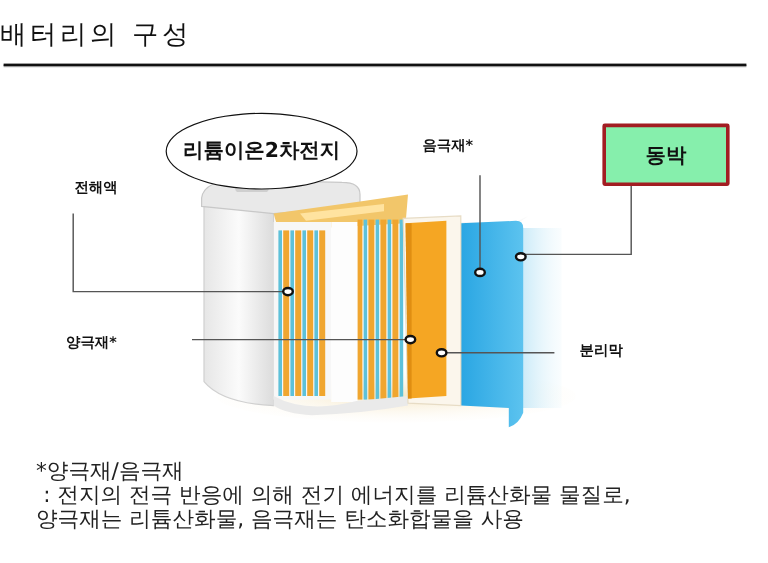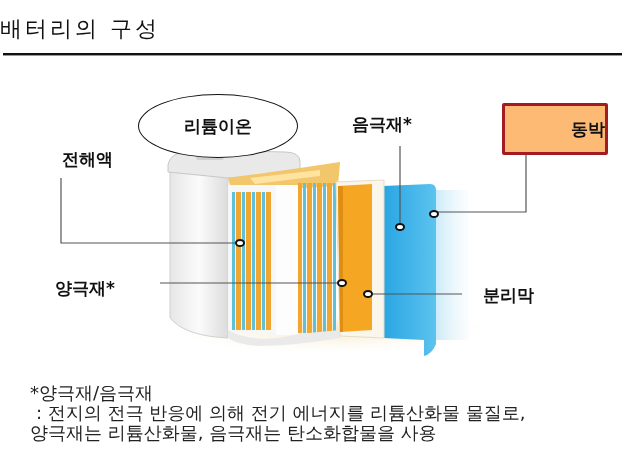--- a/index.html
+++ b/index.html
@@ -6,24 +6,24 @@
     body { width: 640px; height: 469px; position: relative; overflow: hidden;
            font-family: "DejaVu Sans", "Liberation Sans", sans-serif; color: #111; }
     .title { position: absolute; left: 0; top: 14px; width: 625px; 
              font-size: 22px; font-weight: normal; letter-spacing: 3px; }
     .title-rule { position: absolute; left: 3px; top: 53px; width: 619px; height: 2px;
                   background: #111; box-shadow: 0 1px 0 #999; }
     .oval { position: absolute; left: 138px; top: 94px; width: 158px; height: 62px;
             border: 1.5px solid #111; border-radius: 50%; background: #fff;
             display: flex; flex-direction: row; align-items: center; justify-content: center;
             font-size: 17px; font-weight: bold; line-height: 21px; z-index: 3; }
-    .label { position: absolute; font-size: 17px; font-weight: bold; white-space: nowrap; z-index: 3; text-align: center; }
+    .label { position: absolute; font-size: 12px; font-weight: bold; white-space: nowrap; z-index: 3; text-align: center; }
     .box { position: absolute; left: 502px; top: 103px; width: 100px; height: 46px;
-           border: 3px solid #a21d22; border-radius: 2px; background: #fdba74;
-           display: flex; align-items: center; justify-content: flex-end;
+           border: 3px solid #a21d22; border-radius: 2px; background: #86efac;
+           display: flex; align-items: center; justify-content: center;
            font-size: 17px; font-weight: bold; z-index: 3; }
     .diagram { position: absolute; left: 0; top: 0; width: 640px; height: 469px; z-index: 1; }
     .footnote { position: absolute; left: 30px; top: 383px; font-size: 18px; line-height: 20px; color: #222; }
     .fn-head { margin-left: 0; }
     .fn-line1 { margin-left: 6px; }
     .fn-line2 { }
   </style>
 </head>
 <body>
 
@@ -116,20 +116,21 @@
     <ellipse cx="240" cy="243" rx="4" ry="3"></ellipse>
     <ellipse cx="342" cy="283" rx="4" ry="3"></ellipse>
     <ellipse cx="368" cy="294" rx="4" ry="3"></ellipse>
     <ellipse cx="400" cy="227" rx="4" ry="3"></ellipse>
     <ellipse cx="434" cy="214" rx="4" ry="3"></ellipse>
   </g>
 </svg>
 
 <div class="oval">
   <span>리튬이온</span>
+  <span>2차전지</span>
 </div>
 
 <div class="label" style="left:42px; top:148px;margin-left:20px;">전해액</div>
 <div class="label" style="left:55px; top:265px;margin-top:12px;">양극재*</div>
 <div class="label" style="left:352px; top:113px;">음극재*</div>
 <div class="label" style="left:483px; top:284px;">분리막</div>
 
 <div class="box">
   <span>동박</span>
 </div>

